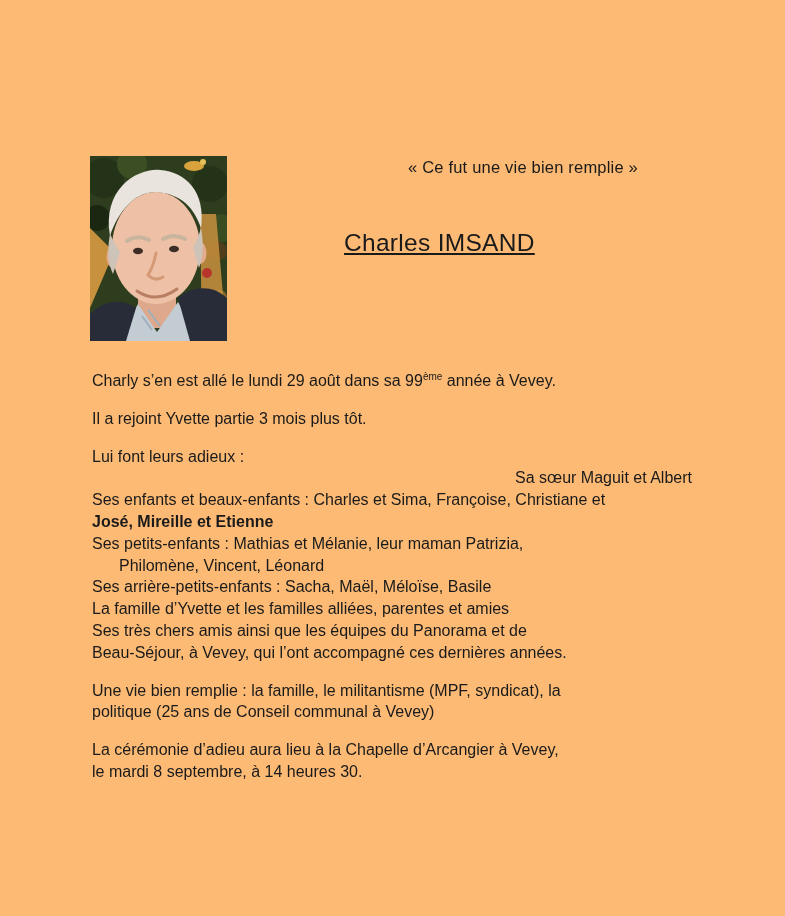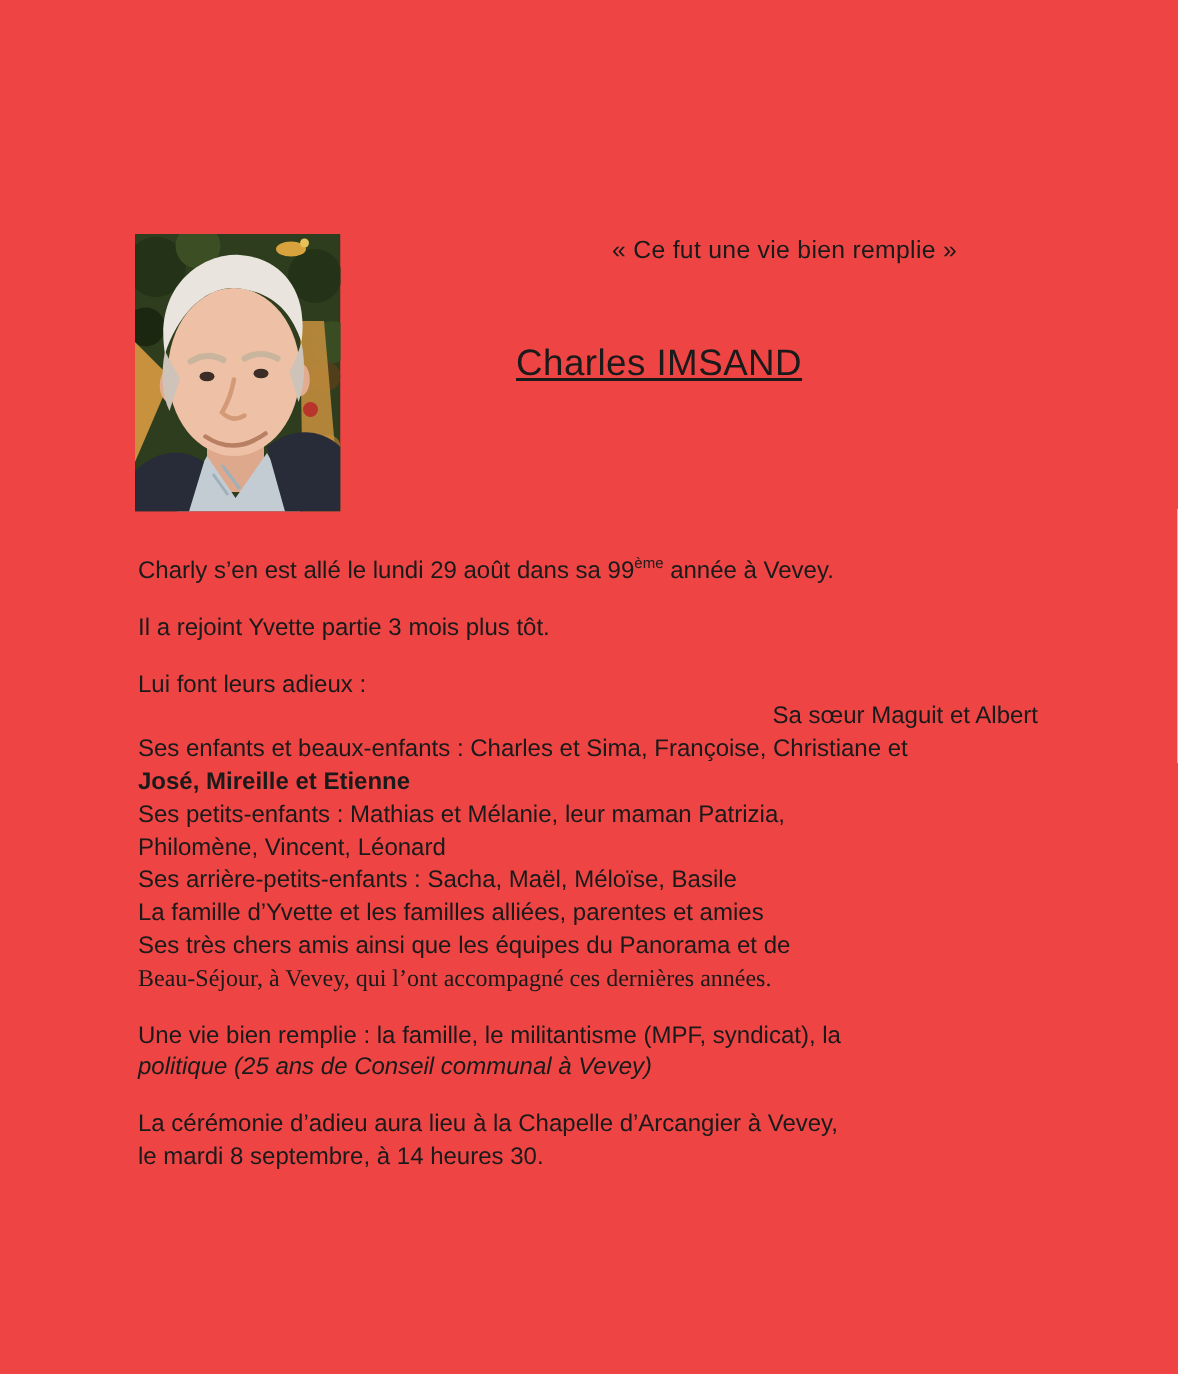--- a/index.html
+++ b/index.html
@@ -1,20 +1,20 @@
 <!DOCTYPE html>
 <html lang="fr"><head>
 <meta charset="utf-8">
 <style>
   html, body { margin: 0; padding: 0; background: #ffffff; }
   .page {
     position: relative;
     width: 785px;
     height: 916px;
-    background: #ef4444;
+    background: #fdba74;
     font-family: "Liberation Sans", "DejaVu Sans", sans-serif;
     color: #1a1a1a;
     overflow: hidden;
   }
   .photo {
     position: absolute;
     left: 90px;
     top: 156px;
     width: 137px;
     height: 185px;
@@ -112,30 +112,30 @@
     <p><span>Charly s’en est allé le lundi 29 août dans sa 99</span><sup class="ord">ème</sup><span> année à Vevey.</span></p>
 
     <p>Il a rejoint Yvette partie 3 mois plus tôt.</p>
 
     <p>
         <span class="line" style="display: block;">Lui font leurs adieux :</span>
         <span class="line" style="display: block; text-align: right;">Sa sœur Maguit et Albert</span>
         <span class="line" style="display: block;">Ses enfants et beaux-enfants : Charles et Sima, Françoise, Christiane et</span>
         <span class="line" style="display: block; font-weight: bold;">José, Mireille et Etienne</span>
         <span class="line" style="display: block;">Ses petits-enfants : Mathias et Mélanie, leur maman Patrizia,</span>
-        <span class="line" style="display: block;">Philomène, Vincent, Léonard</span>
+        <span class="line" style="display: block; margin-left: 27px;">Philomène, Vincent, Léonard</span>
         <span class="line" style="display: block;">Ses arrière-petits-enfants : Sacha, Maël, Méloïse, Basile</span>
         <span class="line" style="display: block;">La famille d’Yvette et les familles alliées, parentes et amies</span>
         <span class="line" style="display: block;">Ses très chers amis ainsi que les équipes du Panorama et de</span>
-        <span class="line" style="display: block; font-family: Liberation Serif, serif;">Beau-Séjour, à Vevey, qui l’ont accompagné ces dernières années.</span>
+        <span class="line" style="display: block;">Beau-Séjour, à Vevey, qui l’ont accompagné ces dernières années.</span>
       </p>
 
     <p>
         <span class="line" style="display: block;">Une vie bien remplie : la famille, le militantisme (MPF, syndicat), la</span>
-        <span class="line" style="display: block; font-style: italic;">politique (25 ans de Conseil communal à Vevey)</span>
+        <span class="line" style="display: block;">politique (25 ans de Conseil communal à Vevey)</span>
       </p>
 
     <p>
         <span class="line" style="display: block;">La cérémonie d’adieu aura lieu à la Chapelle d’Arcangier à Vevey,</span>
         <span class="line" style="display: block;">le mardi 8 septembre, à 14 heures 30.</span>
       </p>
 
 
   </div>
 

